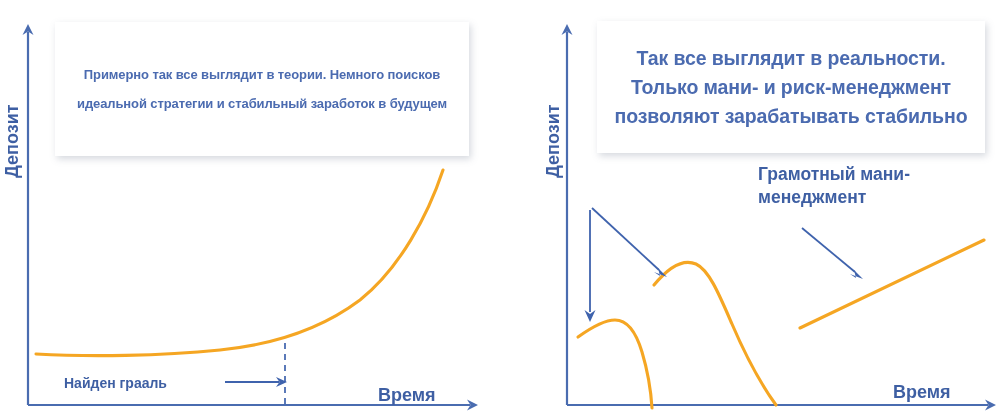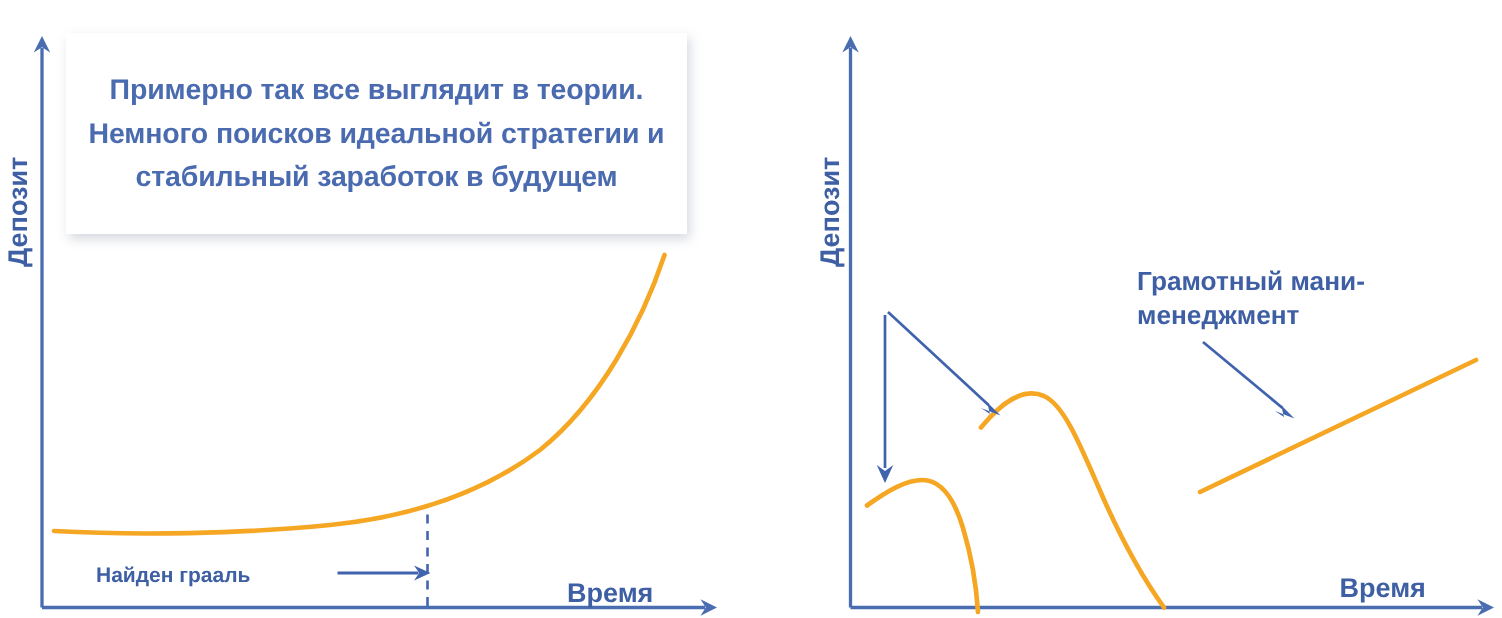--- a/index.html
+++ b/index.html
@@ -41,25 +41,25 @@
     box-sizing: border-box;
     display: flex;
     align-items: center;
     justify-content: center;
     text-align: center;
     color: #4b6bb0;
     font-weight: bold;
     letter-spacing: -0.1px;
   }
   #callout-theory {
-    left: 44px;
+    left: 55px;
     top: 22px;
     width: 414px;
     height: 134px;
-    font-size: 19px;
+    font-size: 13px;
     line-height: 29px;
     padding: 4px 10px;
   }
   #callout-reality {
     left: 97px;
     top: 21px;
     width: 388px;
     height: 132px;
     font-size: 19.5px;
     line-height: 29px;
@@ -86,21 +86,21 @@
   .annot {
     position: absolute;
     color: #3e5fa3;
     font-weight: bold;
     font-size: 17.5px;
     line-height: 23px;
     white-space: pre-line;
   }
   #annot-graal   { left: 64px;  top: 372px; font-size: 14px; }
   #annot-slity   { left: 80px;  top: 185px; }
-  #annot-mani    { left: 258px; top: 176px; text-align: left; }
+  #annot-mani    { left: 258px; top: 163px; text-align: left; }
 
   #watermark {
     position: absolute;
     left: 0;
     top: 378px;
     width: 1001px;
     height: 34px;
     display: flex;
     align-items: center;
     justify-content: center;
@@ -191,20 +191,23 @@
         <line x1="92" y1="208" x2="159" y2="270" stroke="#3f63ad" stroke-width="1.8"></line>
         <path d="M167 277 L154 272 L160 276 L158 268 Z" fill="#3f63ad"></path>
       </g>
 
       <g>
         <line x1="302" y1="228" x2="355" y2="272" stroke="#3f63ad" stroke-width="1.8"></line>
         <path d="M363 279 L350 274 L356 278 L354 270 Z" fill="#3f63ad"></path>
       </g>
     </svg>
 
+    <div class="callout" id="callout-reality">
+      <span>Так все выглядит в реальности. Только мани- и риск-менеджмент позволяют зарабатывать стабильно</span>
+    </div>
 
     <div class="axis-label vertical" id="ylabel-reality">Депозит</div>
 
     <div class="axis-label" id="xlabel-reality">Время</div>
 
 
     <div class="annot" id="annot-mani">Грамотный мани-
 менеджмент</div>
   </div>
 

